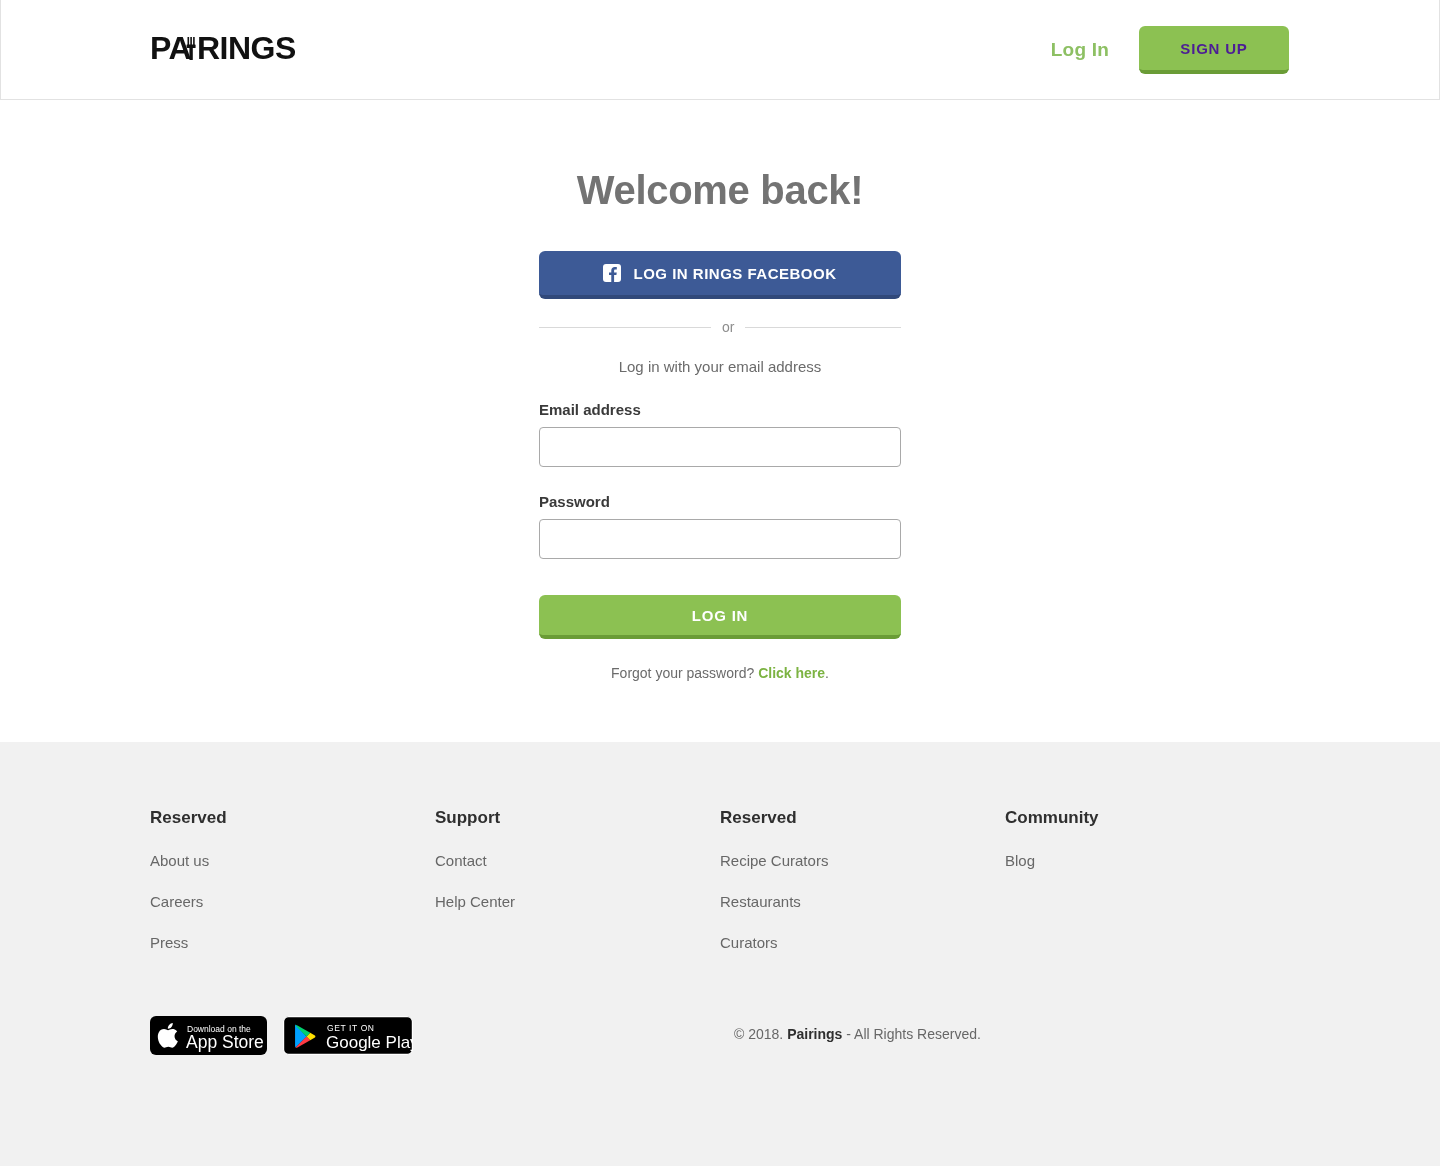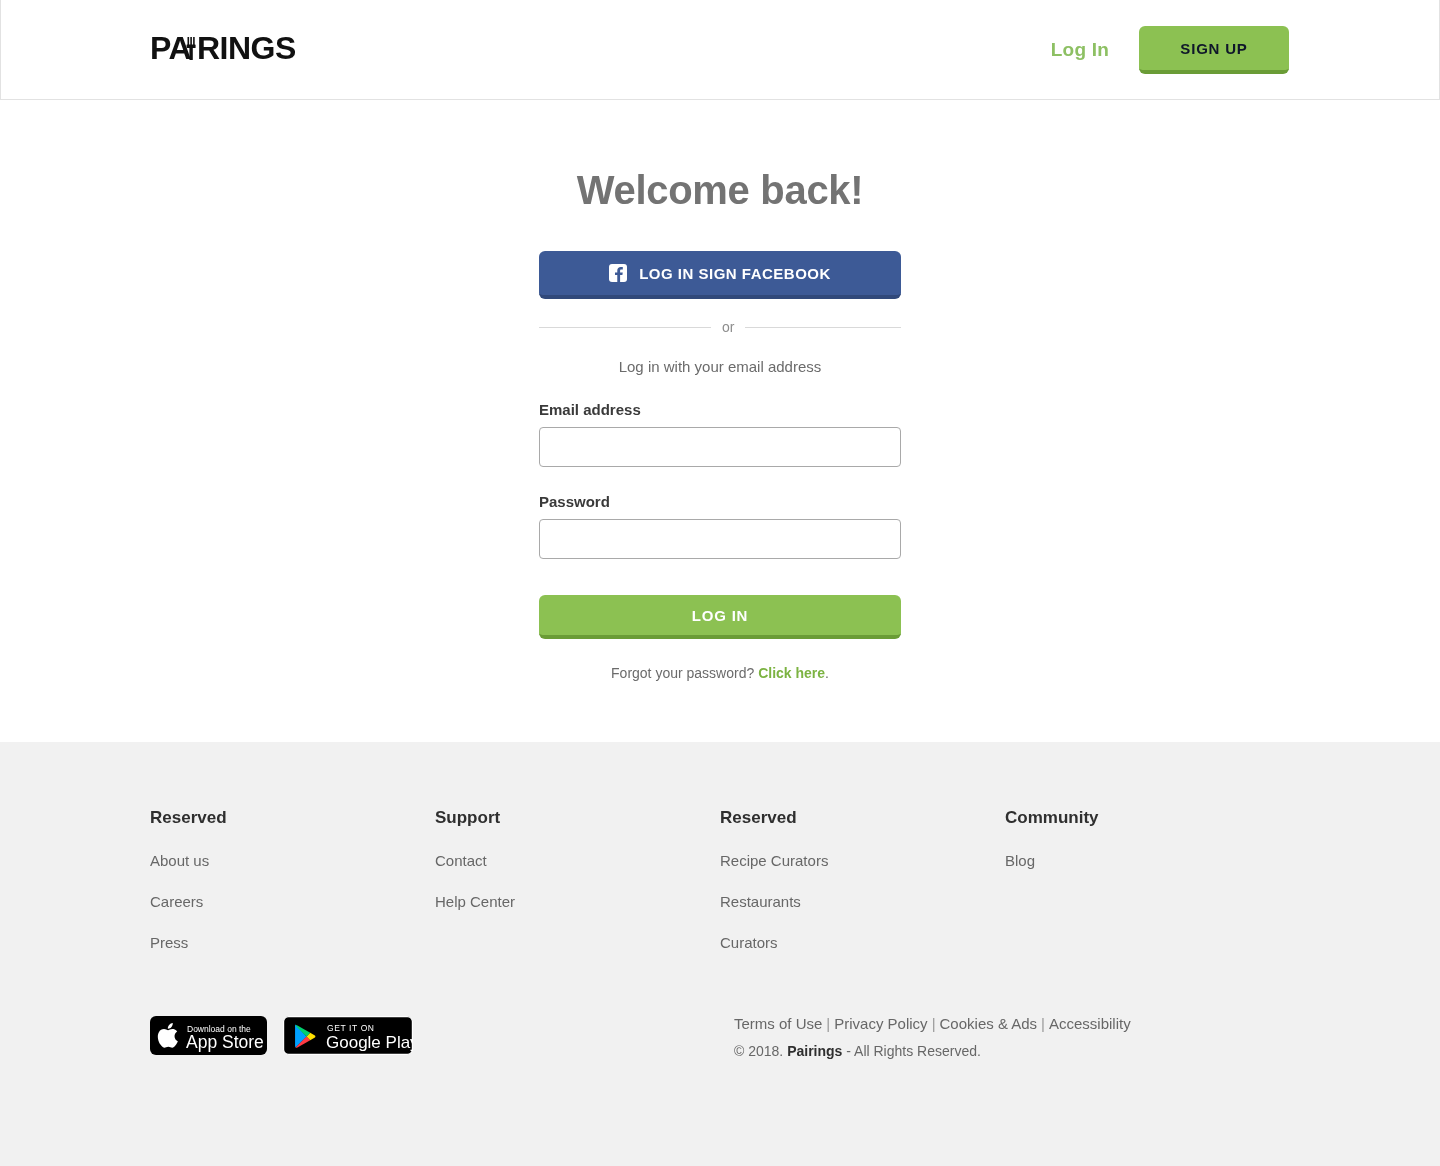--- a/index.html
+++ b/index.html
@@ -58,21 +58,21 @@
   .btn-signup {
     display: inline-flex;
     align-items: center;
     justify-content: center;
     width: 150px;
     height: 48px;
     background: #8cc152;
     border: none;
     border-bottom: 4px solid #6a9c36;
     border-radius: 6px;
-    color: #0f172a;
+    color: #4c1d95;
     font-family: "Liberation Sans", sans-serif;
     font-size: 15px;
     font-weight: bold;
     letter-spacing: 0.8px;
     cursor: pointer;
   }
 
   
   .main {
     height: 642px;
@@ -279,21 +279,21 @@
 
     <h1 class="page-title">Welcome back!</h1>
 
     <button class="btn-facebook">
       <span class="fb-icon">
         <svg width="18" height="18" viewBox="0 0 18 18">
           <rect x="0" y="0" width="18" height="18" rx="3" fill="#ffffff"></rect>
           <path d="M11.1 18V11.1h2.3l0.35-2.7h-2.65V6.7c0-0.78 0.22-1.3 1.33-1.3H13.8V3a19 19 0 0 0-2.07-0.1c-2.05 0-3.45 1.25-3.45 3.55V8.4H6v2.7h2.28V18z" fill="#3d5a96"></path>
         </svg>
       </span>
-      <span>LOG IN SIGN FACEBOOK</span>
+      <span>LOG IN RINGS FACEBOOK</span>
     </button>
 
     <div class="divider">
       <span class="rule rule-left"></span>
       <span class="or-text">or</span>
       <span class="rule rule-right"></span>
     </div>
 
     <p class="sub-note">Log in with your email address</p>
 
@@ -367,21 +367,18 @@
           </g>
           <text x="44" y="15" font-family="Liberation Sans, sans-serif" font-size="8.5" fill="#ffffff" letter-spacing="0.6">GET IT ON</text>
           <text x="43" y="31.5" font-family="Liberation Sans, sans-serif" font-size="17" fill="#ffffff">Google Play</text>
         </svg>
       </a>
 
     </div>
   </div>
 
   <div class="footer-legal">
-    <div>
-      <a>Terms of Use</a><span class="sep">|</span><a>Privacy Policy</a><span class="sep">|</span><a>Cookies &amp; Ads</a><span class="sep">|</span><a>Accessibility</a>
-    </div>
     <div class="copyright">
       <span>© 2018. </span><b>Pairings</b><span> - All Rights Reserved.</span>
     </div>
   </div>
 
 </footer>
 
 </body></html>

